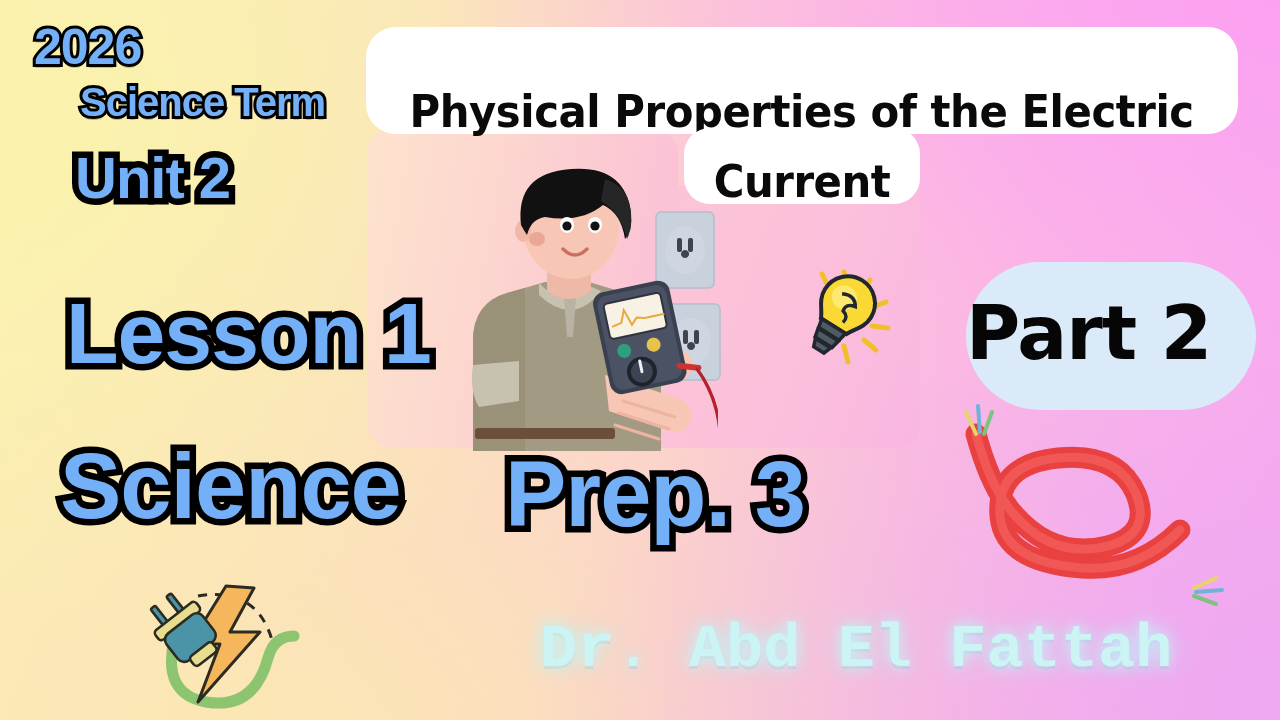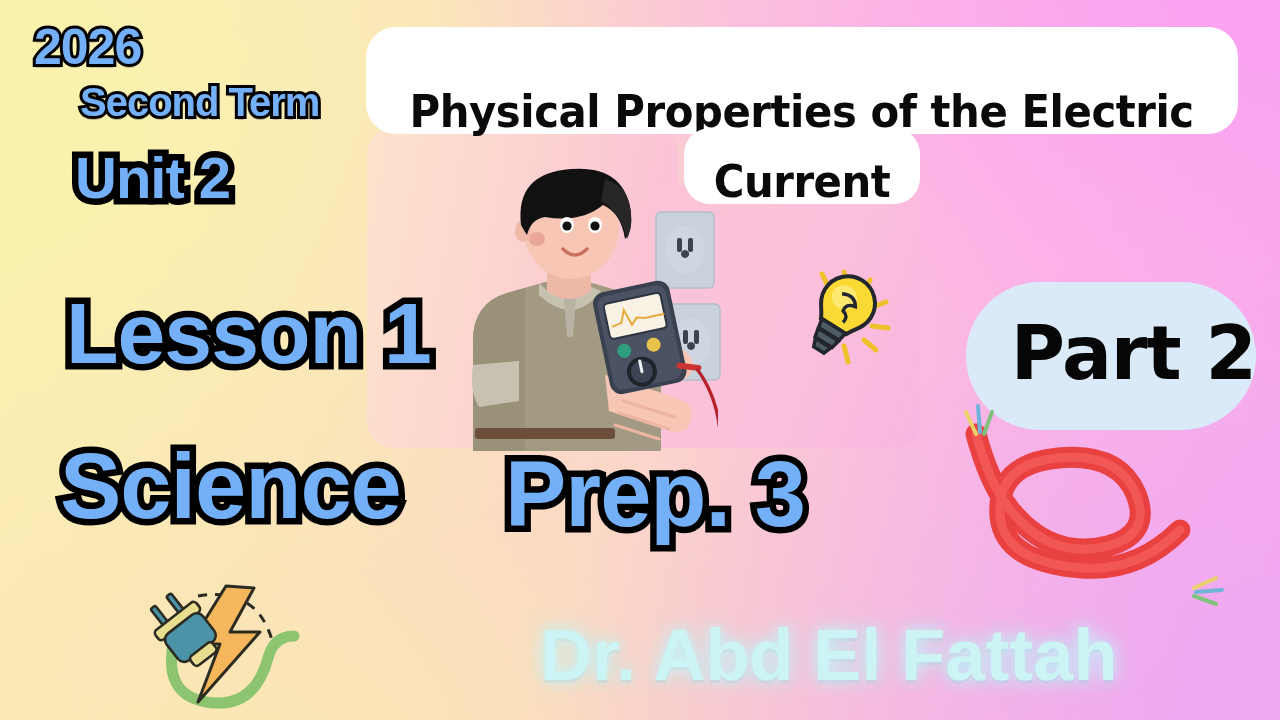--- a/index.html
+++ b/index.html
@@ -61,35 +61,35 @@
   .bubble.sm{-webkit-text-stroke:6px #000;}
   #year        {left:34px; top:22px; font-size:50px;}
   #term        {left:80px; top:82px; font-size:40px;}
   #unit        {left:75px; top:149px;font-size:58px;-webkit-text-stroke:13px #000;}
   #lesson      {left:66px; top:290px;font-size:86px;-webkit-text-stroke:13px #000;}
   #science     {left:60px; top:440px;font-size:92px;-webkit-text-stroke:13px #000;}
   #prep        {left:505px;top:448px;font-size:92px;-webkit-text-stroke:13px #000;}
 
   
   #part-pill{
-    position:absolute;left:966px;top:282px;width:290px;height:148px;
+    position:absolute;left:966px;top:262px;width:290px;height:148px;
     border-radius:80px;background:#daeaf9;
-    display:flex;align-items:center;justify-content:flex-end;
+    display:flex;align-items:center;justify-content:flex-start;
   }
   #part-label{
     font-family:"DejaVu Sans",sans-serif;font-weight:700;
     font-size:74px;color:#060606;letter-spacing:-1px;line-height:1;
     transform:translateY(-3px);
   }
 
   
   #presenter{
     position:absolute;left:540px;top:614px;
-    font-family:Liberation Sans, sans-serif;font-weight:700;
-    font-size:72px;color:#cdf4f4;letter-spacing:0px;white-space:nowrap;
+    font-family:Liberation Mono, monospace;font-weight:700;
+    font-size:62px;color:#cdf4f4;letter-spacing:0px;white-space:nowrap;
     text-shadow:0 0 14px rgba(190,245,250,.95),0 0 28px rgba(190,245,250,.7),
                 0 3px 0 rgba(120,180,200,.25);
   }
 
   
   #person{position:absolute;left:455px;top:165px;width:260px;height:290px;}
   .shadow-bar{
     position:absolute;left:475px;top:428px;width:140px;height:11px;
     background:#6b4f3a;border-radius:3px;
   }
@@ -111,21 +111,21 @@
   <div class="illus-card2"></div>
 
   <div class="title-box" id="title-box-main">
     <div class="title-text" id="title-line1">Physical Properties of the Electric</div>
   </div>
   <div class="title-box" id="title-box-sub">
     <div class="title-text" id="title-line2">Current</div>
   </div>
 
   <div class="bubble sm" id="year">2026</div>
-  <div class="bubble sm" id="term">Second Term</div>
+  <div class="bubble sm" id="term">Science Term</div>
   <div class="bubble" id="unit">Unit 2</div>
   <div class="bubble" id="lesson">Lesson 1</div>
   <div class="bubble" id="science">Science</div>
   <div class="bubble" id="prep">Prep. 3</div>
 
   <div id="part-pill">
     <span id="part-label">Part 2</span>
   </div>
 
   <div id="presenter">Dr. Abd El Fattah</div>

